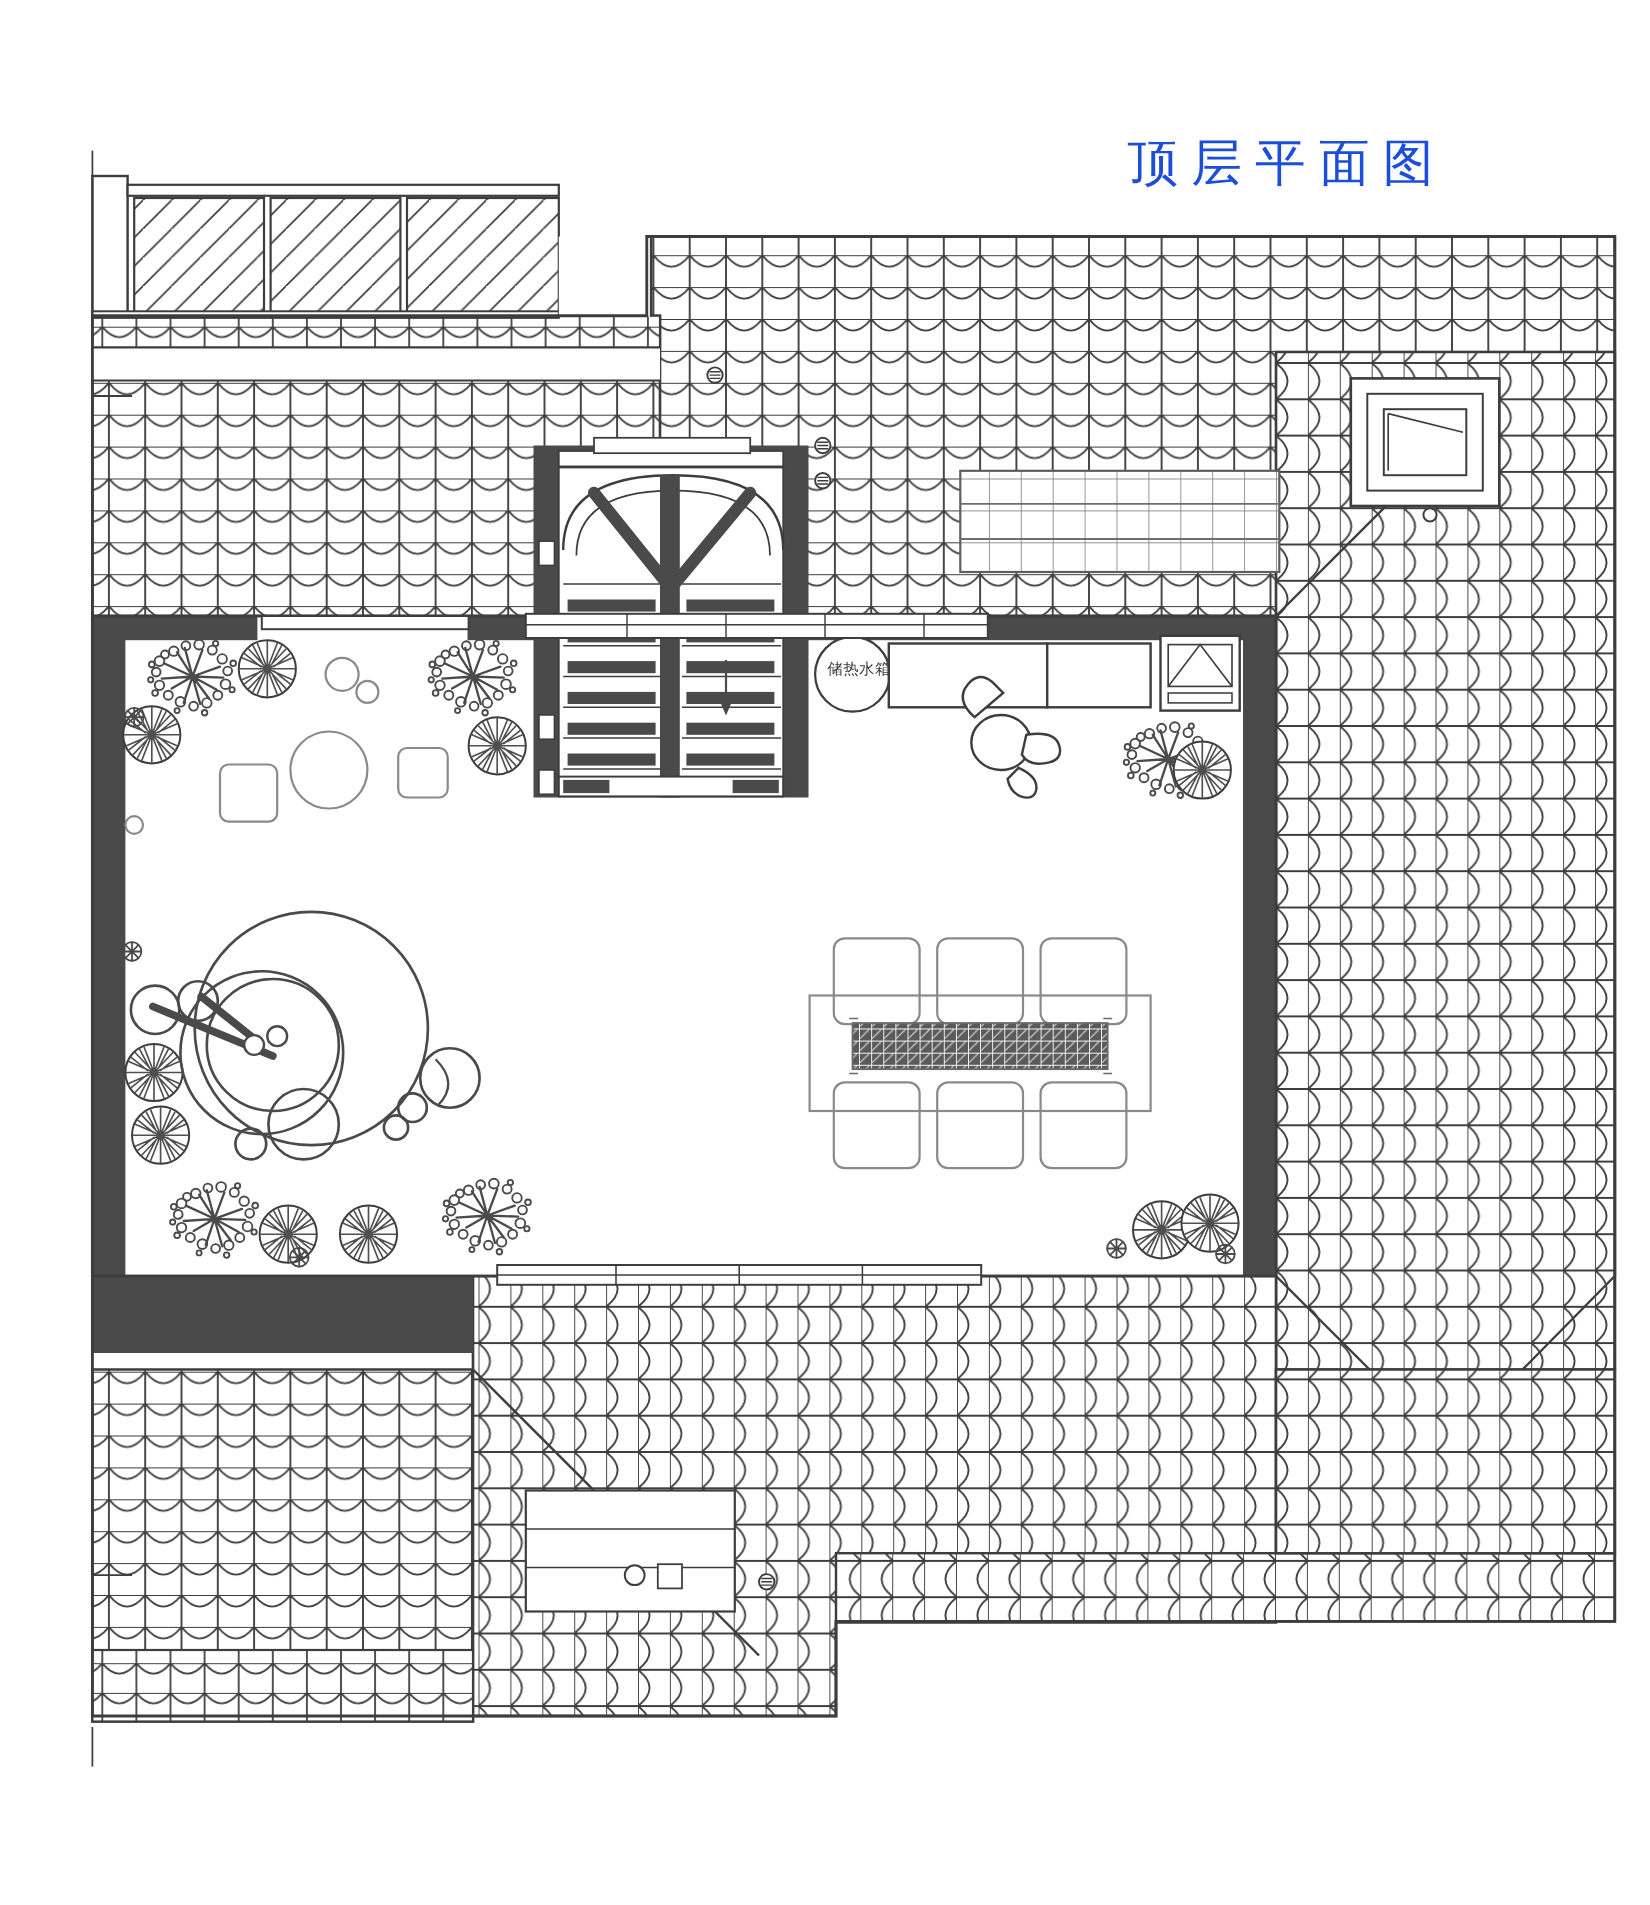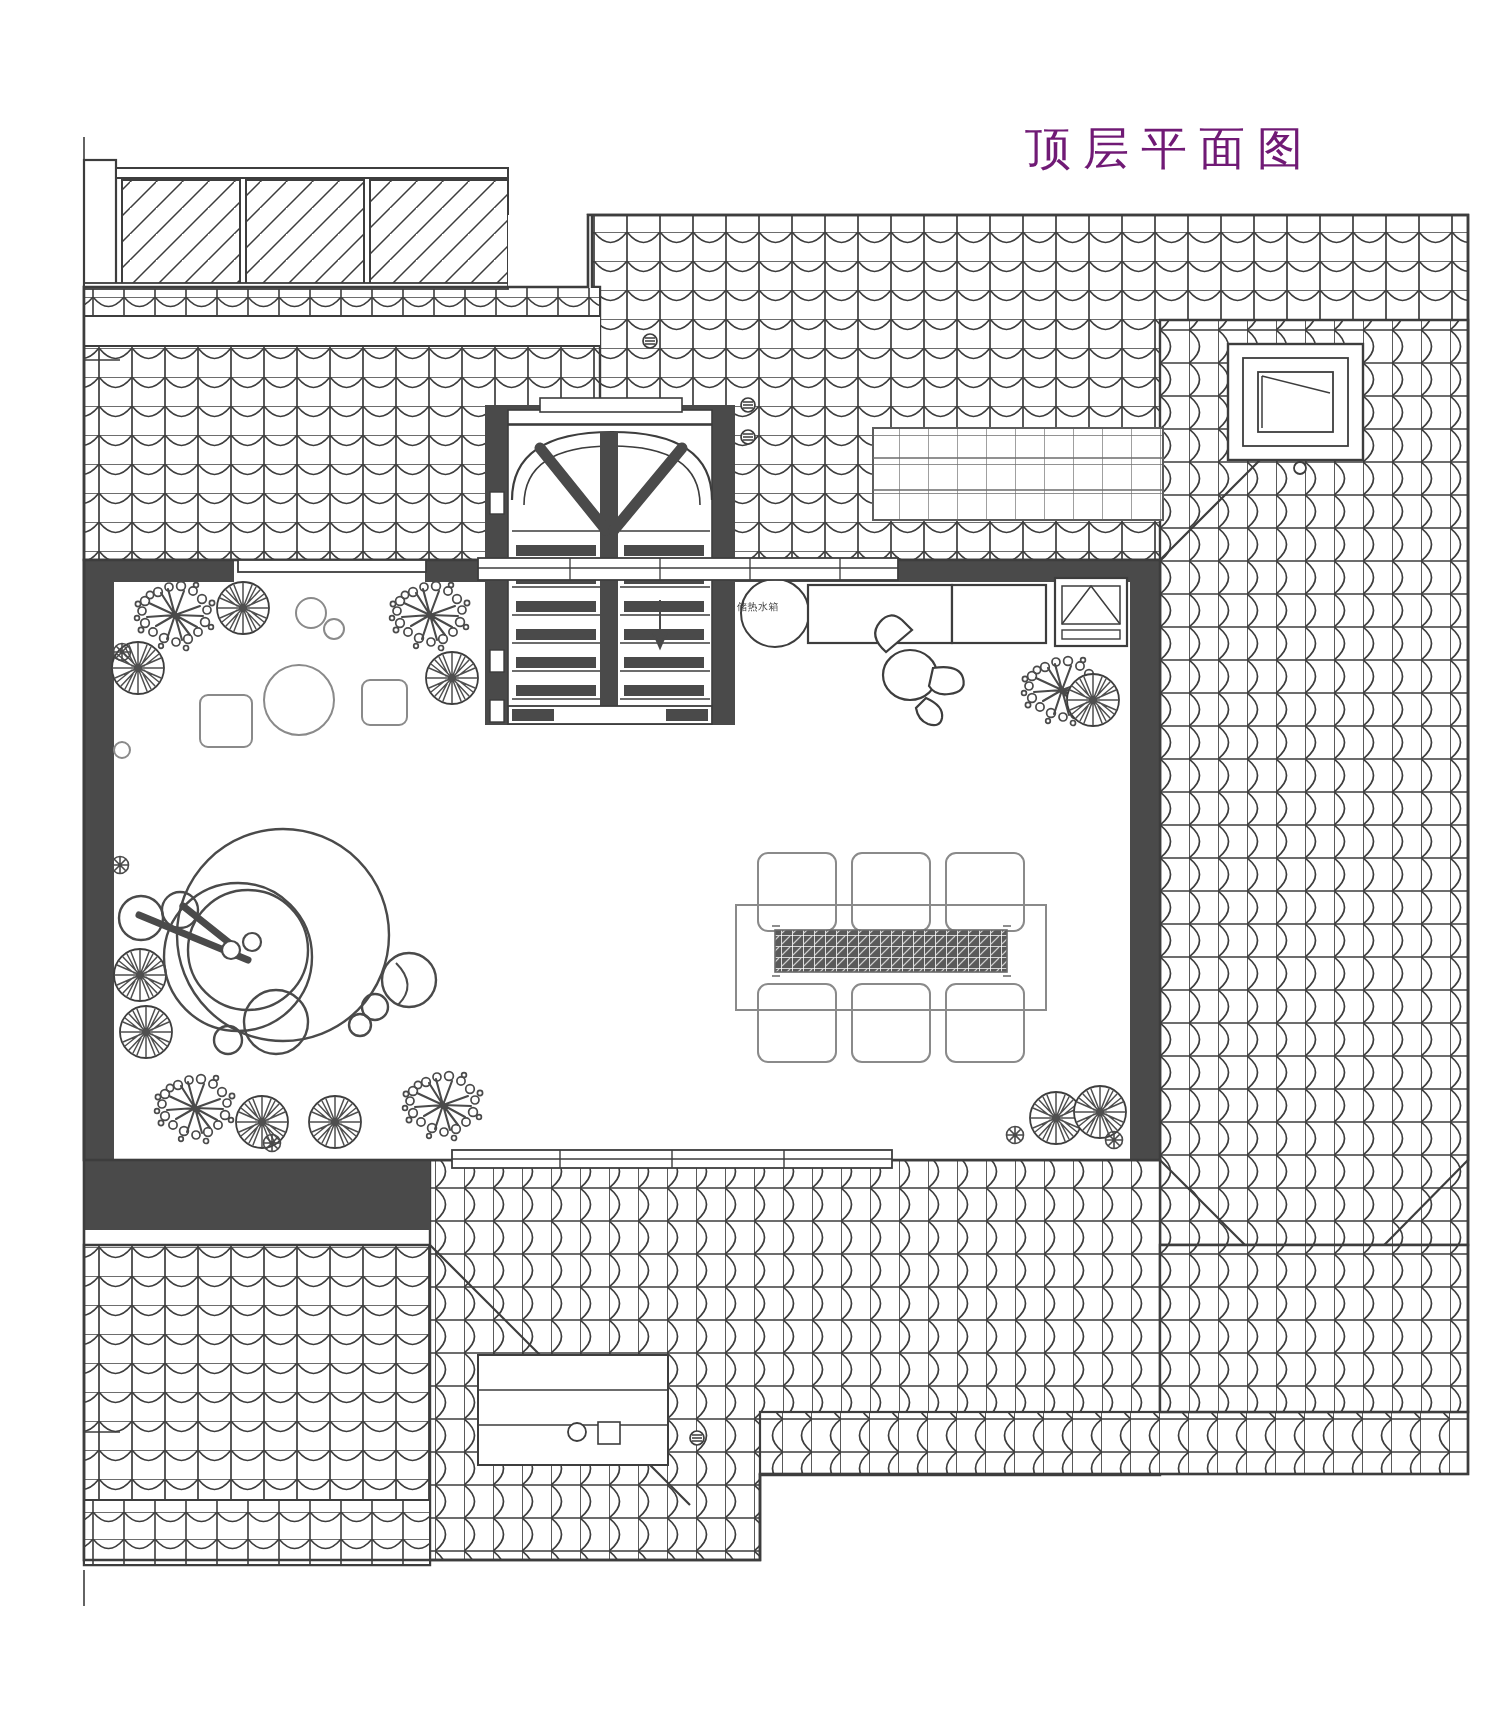--- a/index.html
+++ b/index.html
@@ -9,32 +9,31 @@
   #plan{position:absolute;left:0;top:0;width:1500px;height:1732px;}
   #title{
     position:absolute;
     left:1000px;
     top:118px;
     width:340px;
     text-align:center;
     font-family:"DejaVu Sans","Liberation Sans",sans-serif;
     font-size:46px;
     letter-spacing:12px;
-    color:#701a75;
+    color:#1d4ed8;
     font-weight:500;
     white-space:nowrap;
   }
   #tanklabel{
     position:absolute;
-    left:728px;
+    left:752px;
     top:600px;
     width:60px;
-    text-align:center;
     font-family:"DejaVu Sans","Liberation Sans",sans-serif;
-    font-size:10px;
+    font-size:14px;
     letter-spacing:0.5px;
     color:#3a3a3a;
     white-space:nowrap;
   }
 </style>
 </head>
 <body>
 
 <div id="stage">
 

